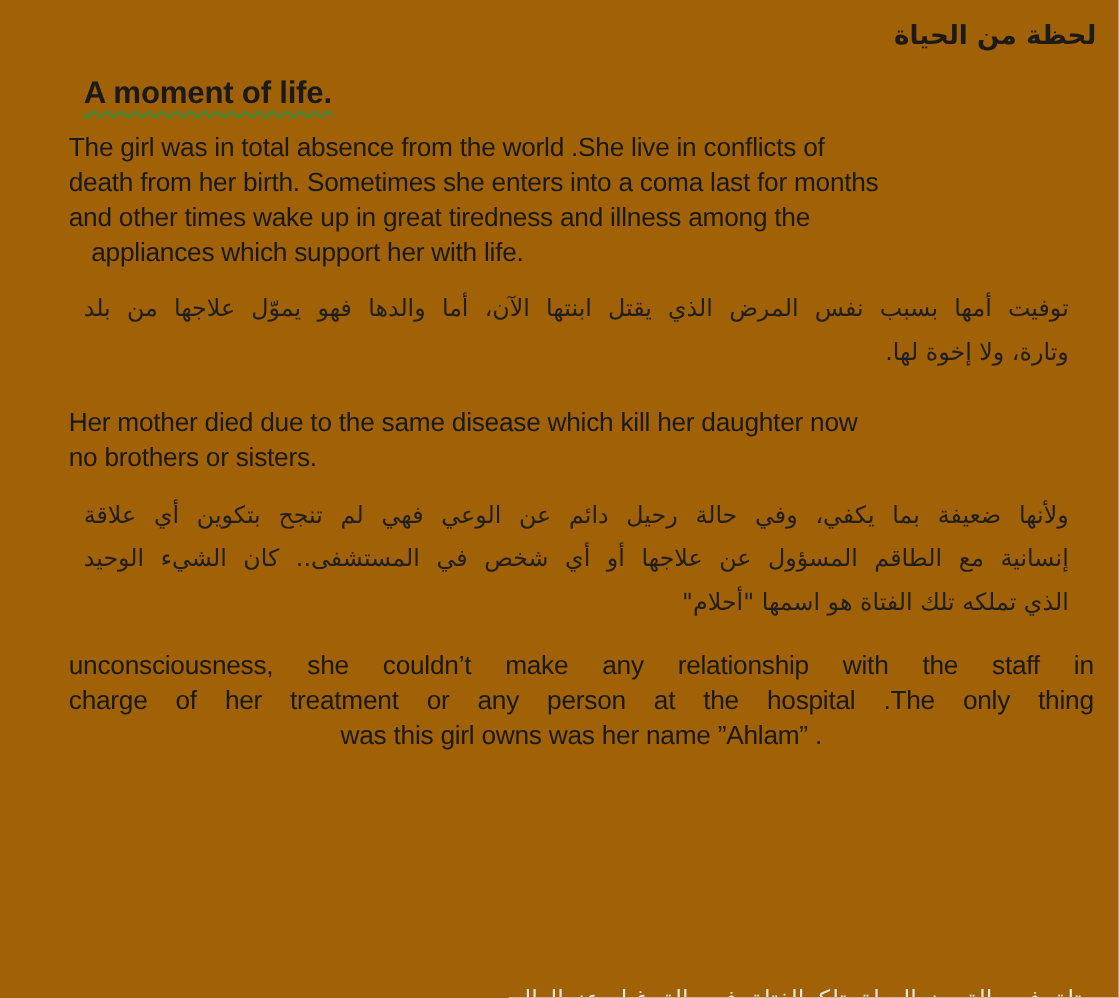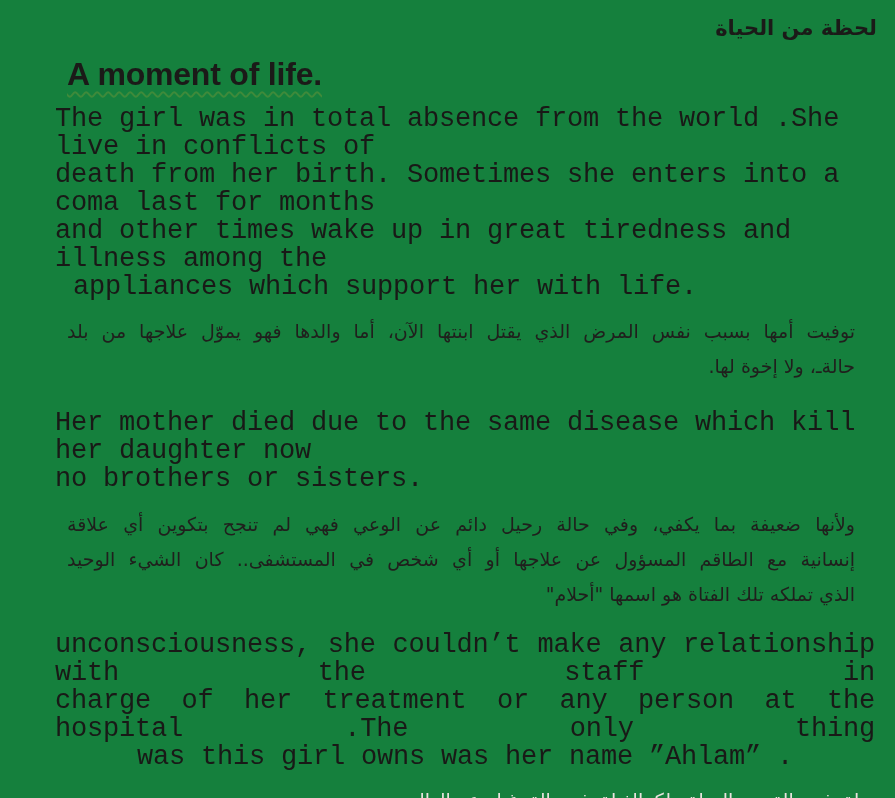--- a/index.html
+++ b/index.html
@@ -4,40 +4,40 @@
 <style>
   html, body {
     margin: 0;
     padding: 0;
     background: #ffffff;
   }
   .page {
     position: relative;
     width: 895px;
     height: 798px;
-    background: #15803d;
+    background: #a16207;
     overflow: hidden;
     font-family: "Liberation Sans", "DejaVu Sans", sans-serif;
     color: #1b1a18;
     -webkit-font-smoothing: antialiased;
   }
   
   .title-ar {
     margin: 12px 18px 0 0;
     text-align: right;
     direction: rtl;
     font-family: "DejaVu Sans", sans-serif;
     font-weight: bold;
     font-size: 21px;
     line-height: 32px;
   }
   .title-en {
     margin: 15px 0 0 67px;
     font-weight: bold;
-    font-size: 32px;
+    font-size: 25px;
     line-height: 30px;
     letter-spacing: -0.2px;
   }
   .title-en .squiggle {
     text-decoration: underline;
     text-decoration-style: wavy;
     text-decoration-color: #3f8a3a;
     text-decoration-thickness: 2px;
     text-underline-offset: 6px;
   }
@@ -45,25 +45,24 @@
   .para { }
   .para.ar {
     direction: rtl;
     font-family: "DejaVu Sans", sans-serif;
     font-size: 19px;
     line-height: 35px;
     color: #201f1d;
   }
   .para.en {
     direction: ltr;
-    font-size: 27px;
+    font-size: 21px;
     line-height: 28px;
     letter-spacing: -0.2px;
     color: #191917;
-    font-family: Liberation Mono, monospace;
   }
   
   #paragraphs .para:nth-child(1) { margin: 16px 20px 0 55px; }
   #paragraphs .para:nth-child(2) { margin: 13px 40px 0 67px; }
   #paragraphs .para:nth-child(3) { margin: 25px 20px 0 55px; }
   #paragraphs .para:nth-child(4) { margin: 14px 40px 0 67px; }
   #paragraphs .para:nth-child(5) { margin: 19px 20px 12px 55px; }
   #paragraphs .para:nth-child(6) { margin: 17px 36px 0 67px; }
 
   .line { text-align: start; }
@@ -103,21 +102,21 @@
 
   <div id="paragraphs">
       <div class="para en" dir="ltr">
         <div class="line">The girl was in total absence from the world .She live in conflicts of</div>
         <div class="line">death from her birth. Sometimes she enters into a coma last for months</div>
         <div class="line">and other times wake up in great tiredness and illness among the</div>
         <div class="line last-indent">appliances which support her with life.</div>
       </div>
       <div class="para ar" dir="rtl">
         <div class="line jl">توفيت أمها بسبب نفس المرض الذي يقتل ابنتها الآن، أما والدها فهو يموّل علاجها من بلد</div>
-        <div class="line">حالةـ، ولا إخوة لها.</div>
+        <div class="line">وتارة، ولا إخوة لها.</div>
       </div>
       <div class="para en" dir="ltr">
         <div class="line">Her mother died due to the same disease which kill her daughter now</div>
         <div class="line">no brothers or sisters.</div>
       </div>
       <div class="para ar" dir="rtl">
         <div class="line jl">ولأنها ضعيفة بما يكفي، وفي حالة رحيل دائم عن الوعي فهي لم تنجح بتكوين أي علاقة</div>
         <div class="line jl">إنسانية مع الطاقم المسؤول عن علاجها أو أي شخص في المستشفى.. كان الشيء الوحيد</div>
         <div class="line">الذي تملكه تلك الفتاة هو اسمها "أحلام"</div>
       </div>

